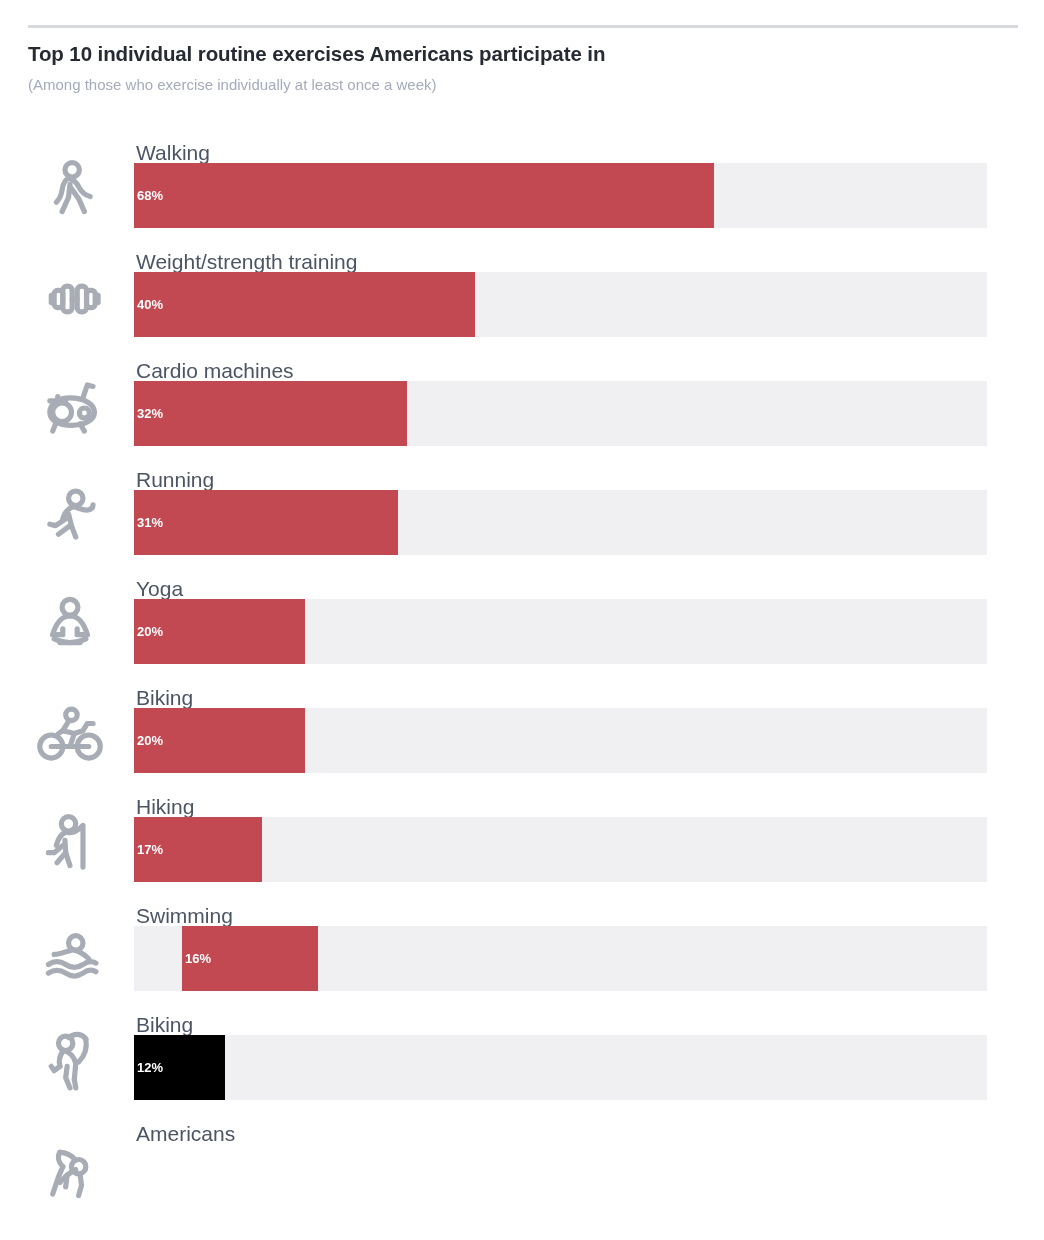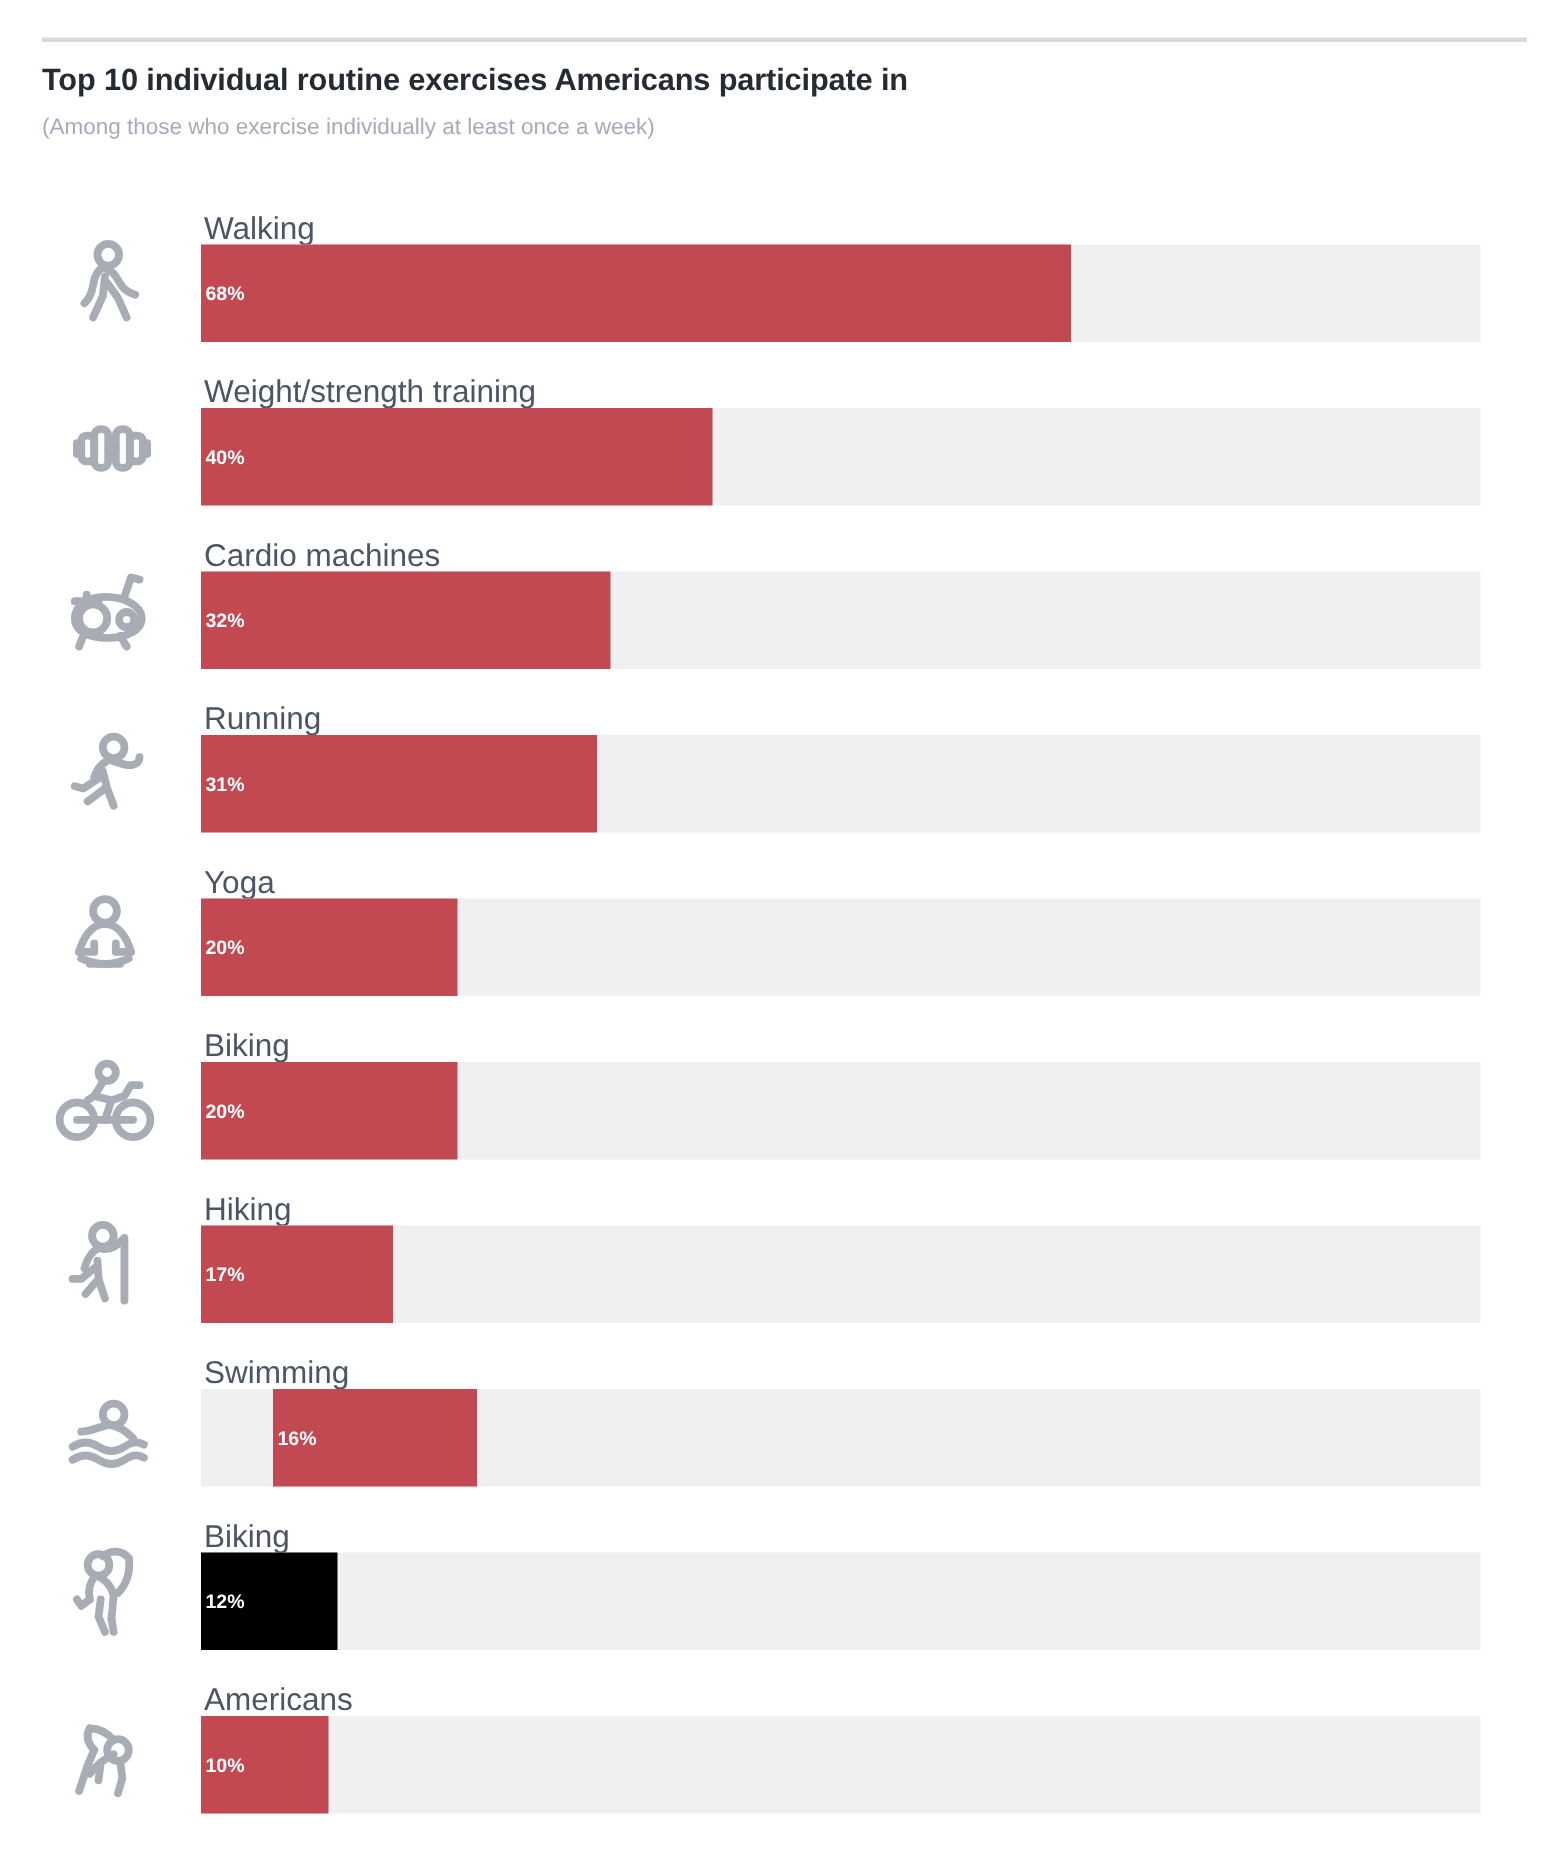--- a/index.html
+++ b/index.html
@@ -300,21 +300,16 @@
             <circle cx="62" cy="44" r="10"></circle>
             <path d="M58 35 C52 28 44 24 36 24"></path>
             <path d="M36 24 C32 30 34 38 40 44"></path>
             <path d="M58 48 C50 52 42 58 36 66"></path>
             <path d="M64 54 L66 70 L62 84"></path>
             <path d="M40 44 L34 58 L26 82"></path>
             <path d="M46 56 L44 72"></path>
           </svg>
         </div>
         <div class="row-label">Americans</div>
-        <div class="bar-track">
-          <div class="bar-fill" style="width: 85.3px; background: rgb(194, 72, 81);">
-            <span class="bar-value">10%</span>
-          </div>
-        </div>
       </div>
     </div>
 
 </div>
 
 </body></html>

